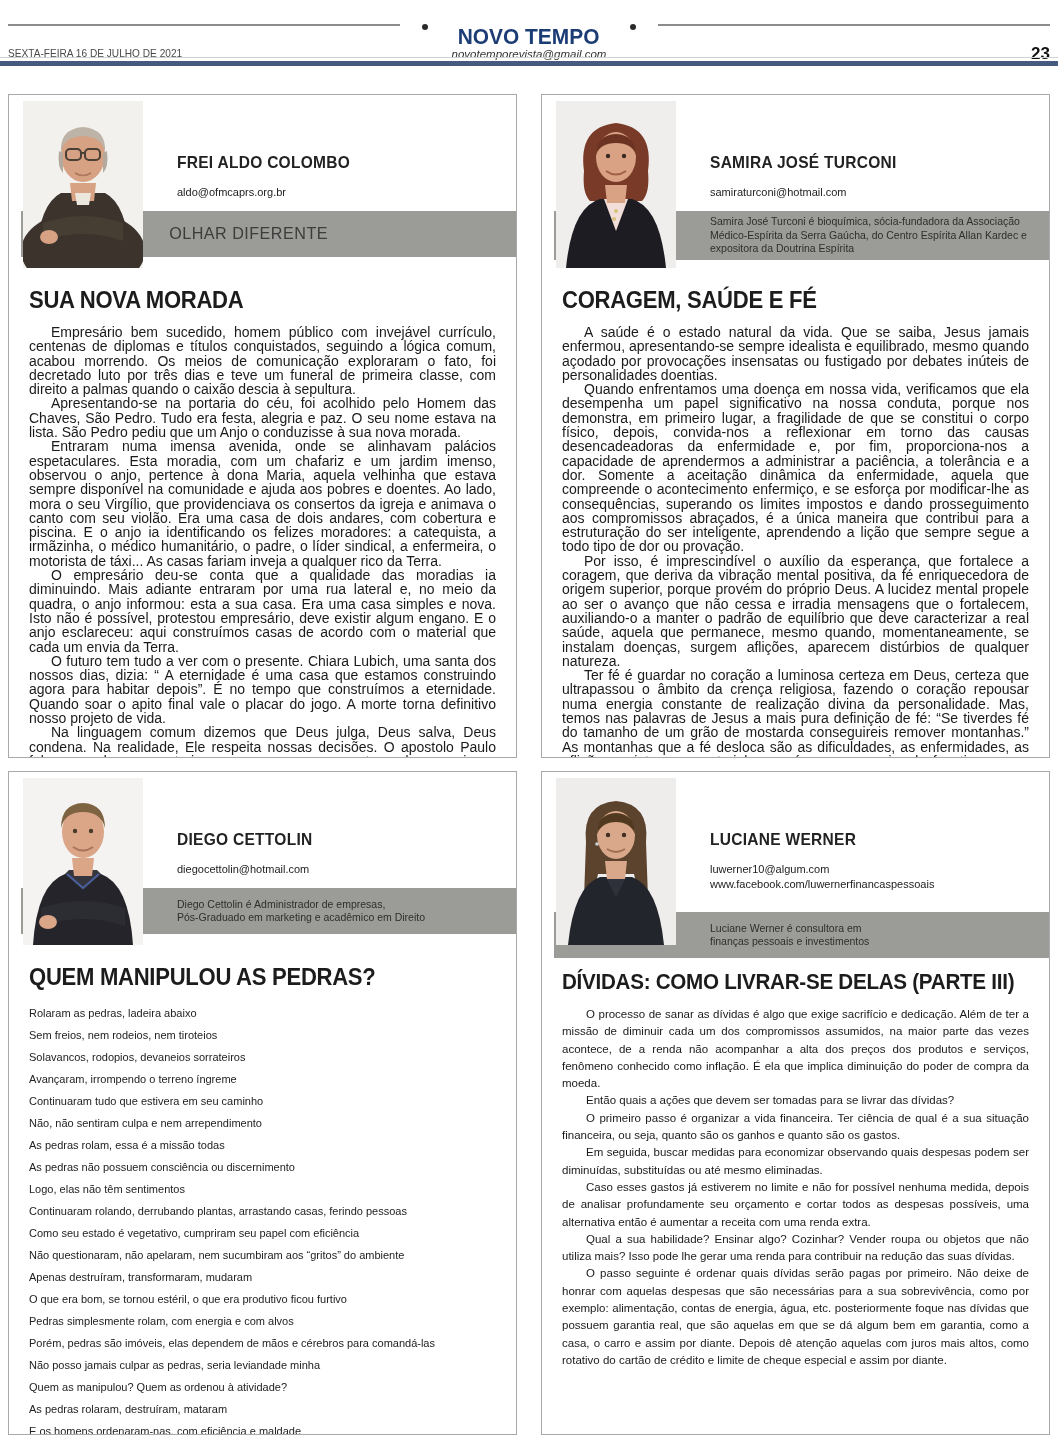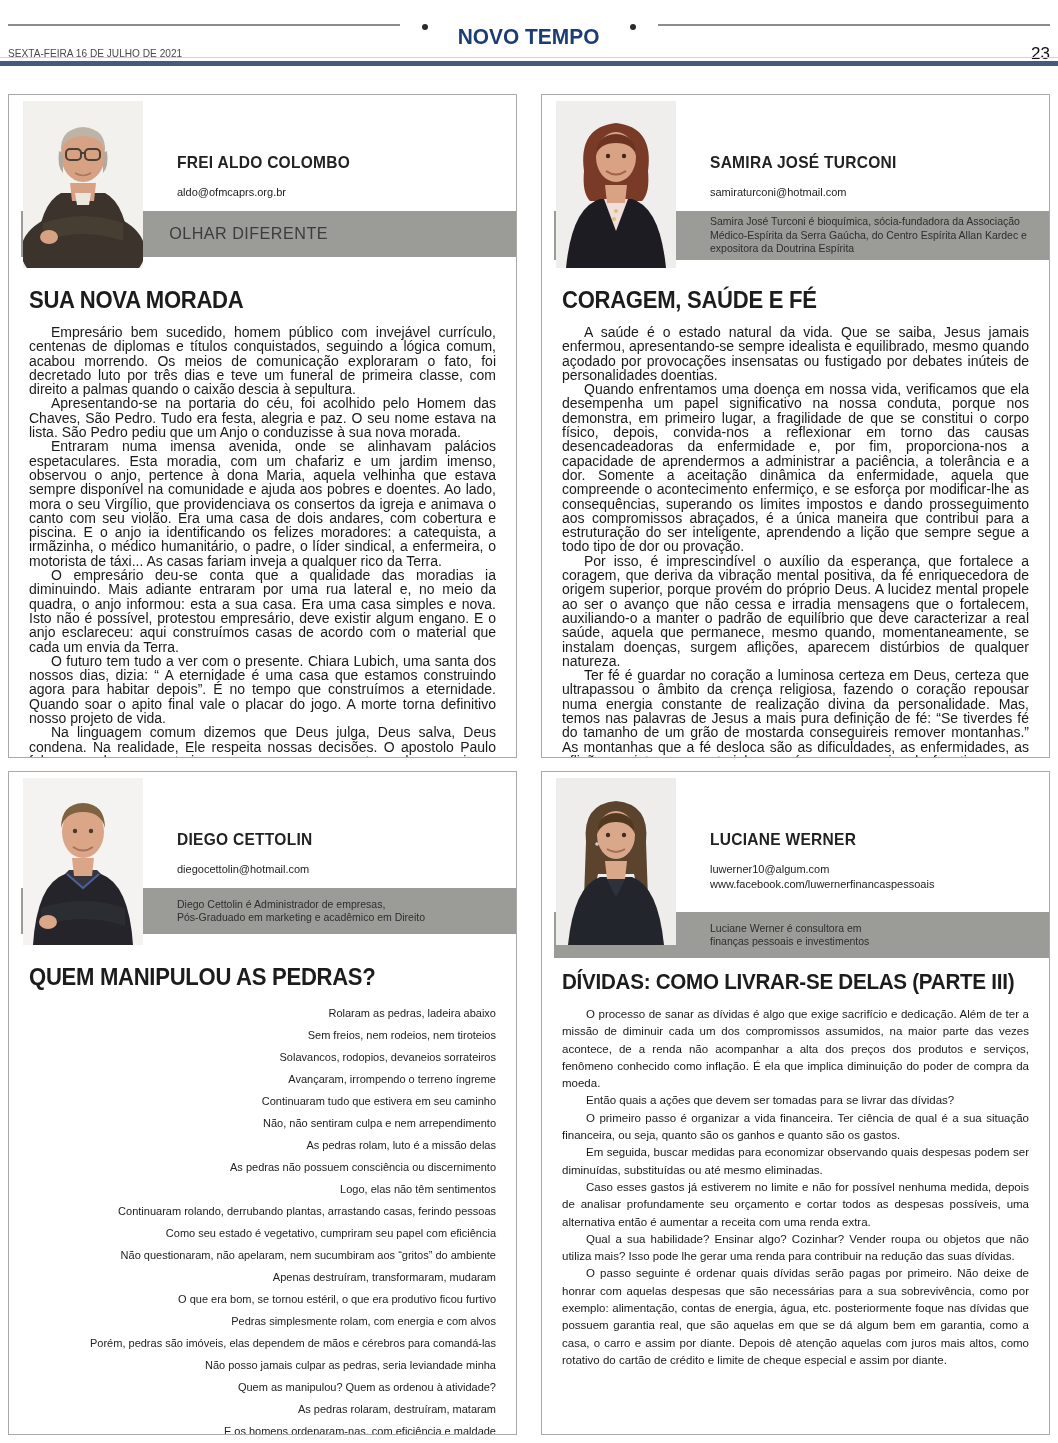--- a/index.html
+++ b/index.html
@@ -11,21 +11,21 @@
   }
 
   
   .masthead-row { position:absolute; top:24px; left:8px; right:8px; display:flex; align-items:flex-start; gap:22px; }
   .mast-rule { flex:1; height:2px; background:#8c8c8c; }
   .mast-dot { width:6px; height:6px; border-radius:50%; background:#2b2b2b; flex:0 0 auto; }
   .masthead-title { font-size:22px; font-weight:bold; color:#1b3c74; letter-spacing:0; transform:scaleX(0.95); white-space:nowrap; padding:0 4px; }
   .header-sub { position:absolute; top:44px; left:0; right:0; height:18px; }
   .issue-date { position:absolute; left:8px; top:3px; font-size:11.5px; color:#4a4a4a; transform:scaleX(0.88); transform-origin:left center; white-space:nowrap; }
   .masthead-email { position:absolute; left:0; right:0; top:4px; text-align:center; font-style:italic; font-size:11.5px; color:#333; }
-  .page-number { position:absolute; right:8px; top:0; font-size:17px; font-weight:normal; color:#111; }
+  .page-number { position:absolute; right:8px; top:0; font-size:17px; font-weight:bold; color:#111; }
   .header-hairline { position:absolute; top:57px; left:0; right:0; height:1px; background:#d2d2d2; }
   .header-rule { position:absolute; top:61px; left:0; right:0; height:3px; border-top:2px solid #46597e; border-bottom:3px solid #46597e; }
 
   
   .quad { position:absolute; width:509px; height:664px; border:1px solid #a9a9a9; background:#fff; overflow:hidden; }
   #box-tl { left:8px;   top:94px; }
   #box-tr { left:541px; top:94px; }
   #box-bl { left:8px;   top:771px; }
   #box-br { left:541px; top:771px; }
 
@@ -46,36 +46,37 @@
 
   .article { padding:0 20px; }
   .article-title { font-size:23px; font-weight:bold; color:#1c1c1c; margin:12px 0 11px; letter-spacing:-0.3px; transform:scaleX(0.96); transform-origin:left center; white-space:nowrap; }
   .quad-br .article-title { font-size:21.5px; margin-top:8px; }
 
   .article-body { text-align:justify; }
   .body-std { font-size:14px; line-height:14.3px; }
   .body-std p { margin:0; text-indent:22px; }
   .body-lg { font-size:11.5px; line-height:17.3px; }
   .body-lg p { margin:0; text-indent:24px; }
-  .poem { text-align:right; }
+  .poem { text-align:left; }
   .poem p { margin:0; font-size:11px; line-height:22px; text-indent:0; color:#222; }
 </style>
 </head>
 <body>
 
 <header>
   <div class="masthead-row">
     <div class="mast-rule"></div>
     <div class="mast-dot"></div>
     <div class="masthead-title">NOVO TEMPO</div>
     <div class="mast-dot"></div>
     <div class="mast-rule"></div>
   </div>
   <div class="header-sub">
     <div class="issue-date">SEXTA-FEIRA 16 DE JULHO DE 2021</div>
+    <div class="masthead-email">novotemporevista@gmail.com</div>
     <div class="page-number">23</div>
   </div>
   <div class="header-hairline"></div>
   <div class="header-rule"></div>
 </header>
 
 <section class="quad" id="box-tl">
   <div class="author-header">
     <div class="banner">
       <div class="banner-text banner-section">OLHAR DIFERENTE</div>
@@ -186,21 +187,21 @@
   </div>
   <div class="article">
     <h1 class="article-title">QUEM MANIPULOU AS PEDRAS?</h1>
     <div class="article-body poem">
         <p>Rolaram as pedras, ladeira abaixo</p>
         <p>Sem freios, nem rodeios, nem tiroteios</p>
         <p>Solavancos, rodopios, devaneios sorrateiros</p>
         <p>Avançaram, irrompendo o terreno íngreme</p>
         <p>Continuaram tudo que estivera em seu caminho</p>
         <p>Não, não sentiram culpa e nem arrependimento</p>
-        <p>As pedras rolam, luto é a missão delas</p>
+        <p>As pedras rolam, essa é a missão todas</p>
         <p>As pedras não possuem consciência ou discernimento</p>
         <p>Logo, elas não têm sentimentos</p>
         <p>Continuaram rolando, derrubando plantas, arrastando casas, ferindo pessoas</p>
         <p>Como seu estado é vegetativo, cumpriram seu papel com eficiência</p>
         <p>Não questionaram, não apelaram, nem sucumbiram aos “gritos” do ambiente</p>
         <p>Apenas destruíram, transformaram, mudaram</p>
         <p>O que era bom, se tornou estéril, o que era produtivo ficou furtivo</p>
         <p>Pedras simplesmente rolam, com energia e com alvos</p>
         <p>Porém, pedras são imóveis, elas dependem de mãos e cérebros para comandá-las</p>
         <p>Não posso jamais culpar as pedras, seria leviandade minha</p>

